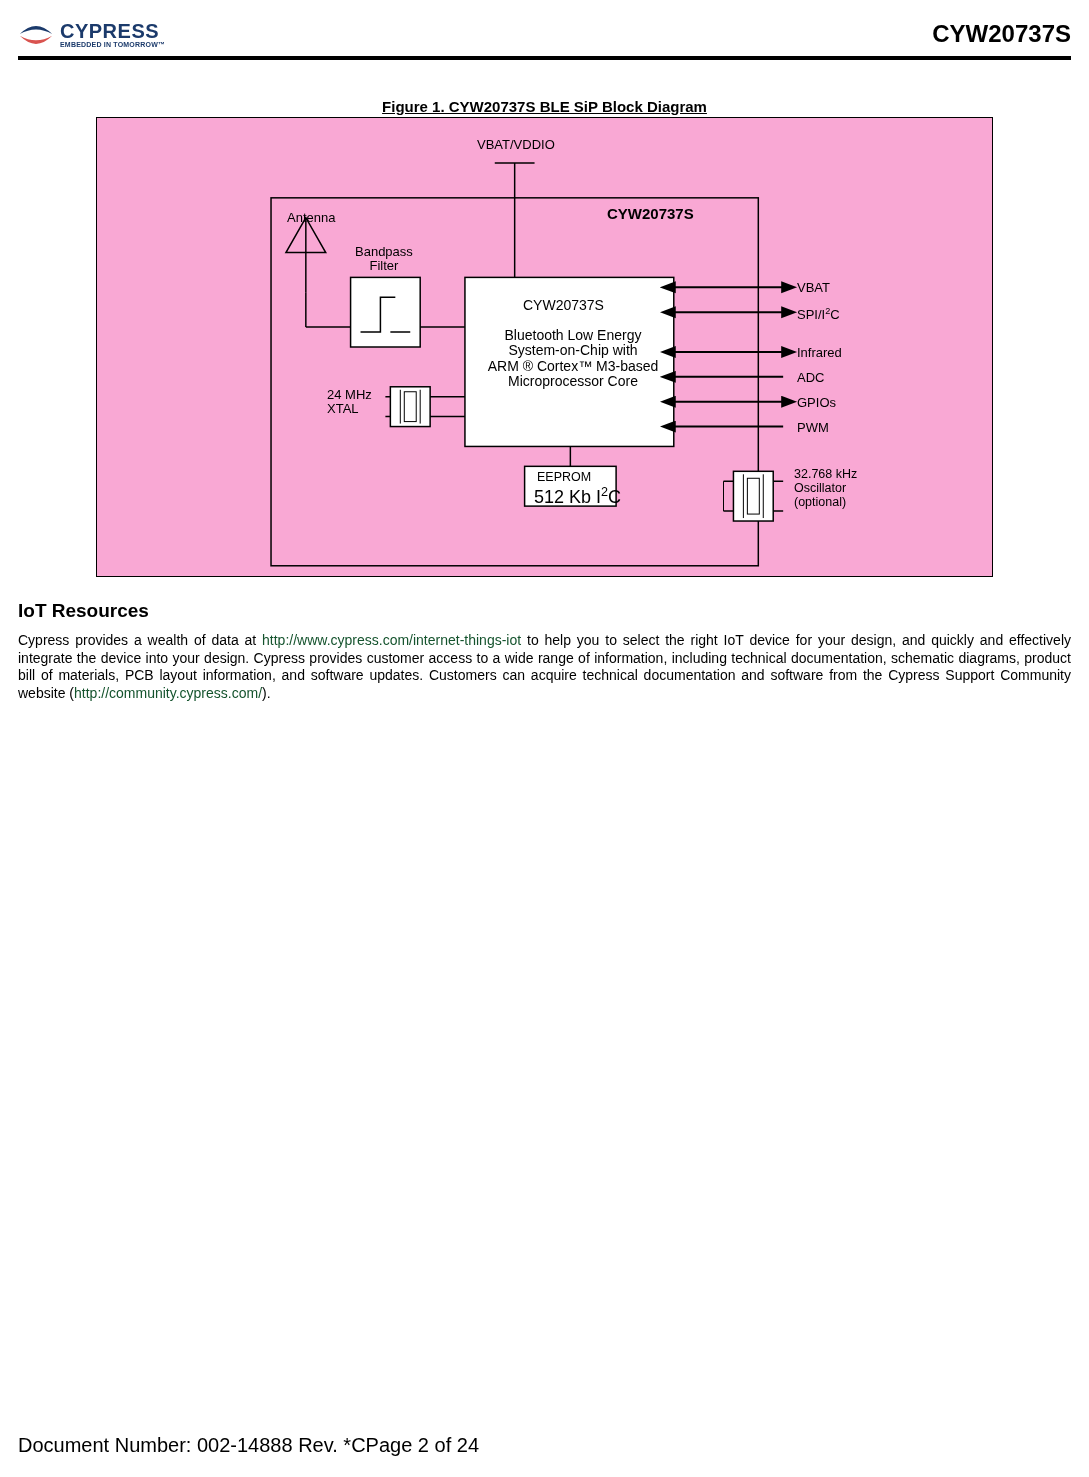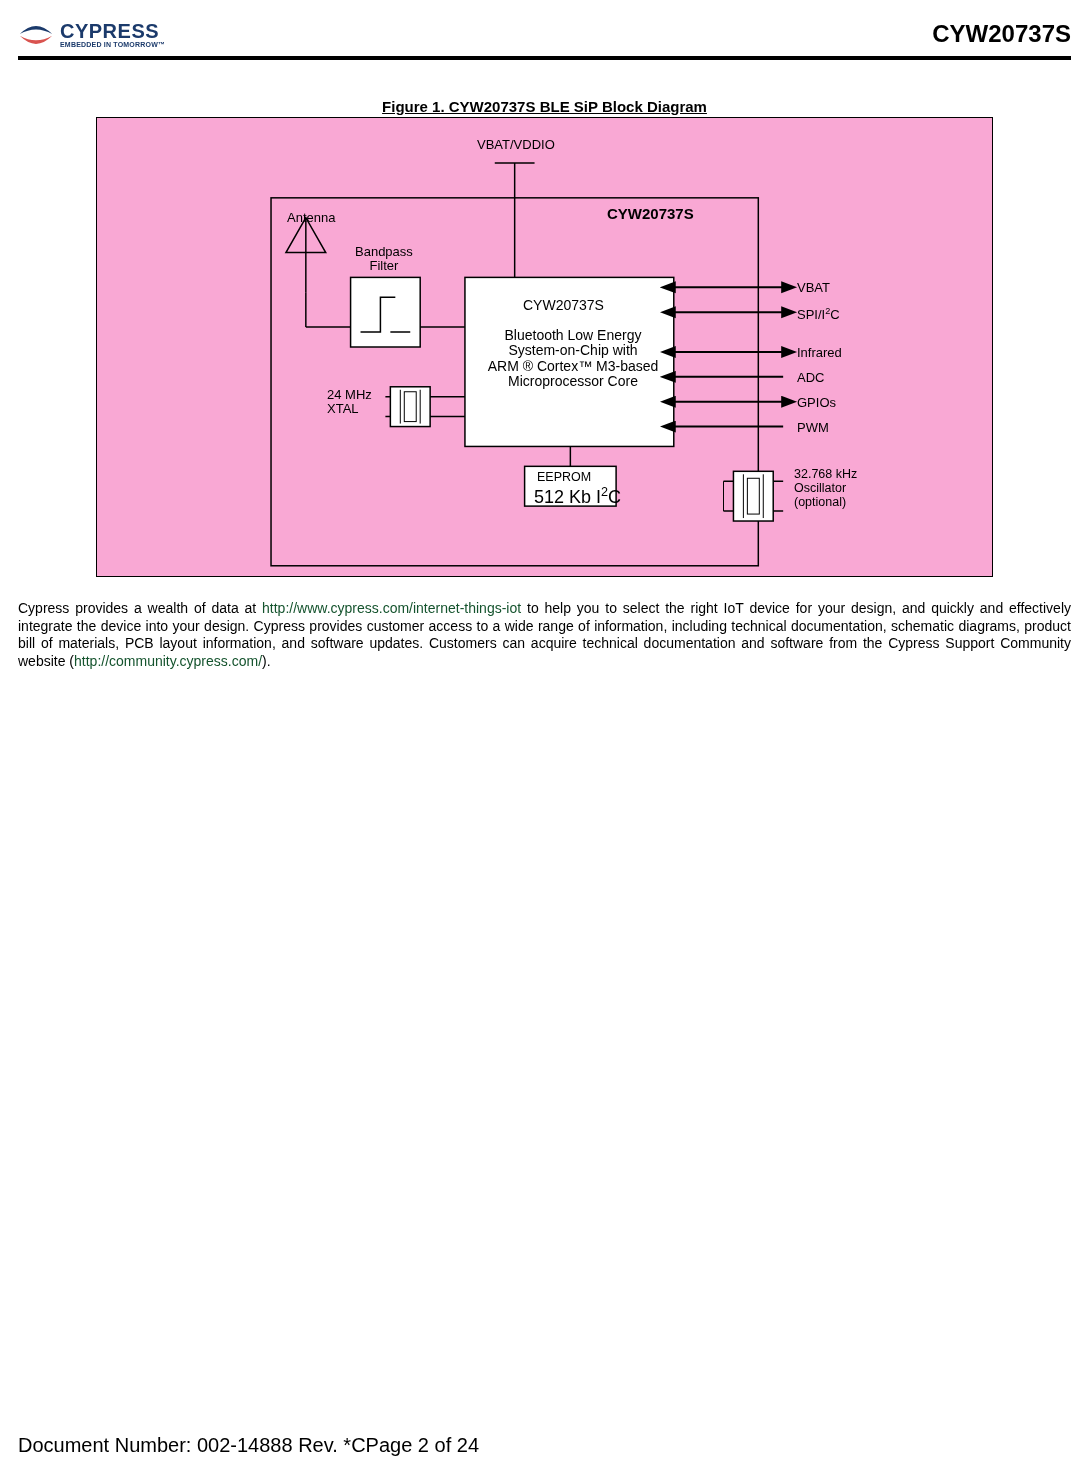--- a/index.html
+++ b/index.html
@@ -201,20 +201,21 @@
     <span class="lbl" style="left:700px;top:163px;">VBAT</span>
     <span class="lbl" style="left:700px;top:188px;"><span>SPI/I</span><sup>2</sup><span>C</span></span>
     <span class="lbl" style="left:700px;top:228px;">Infrared</span>
     <span class="lbl" style="left:700px;top:253px;">ADC</span>
     <span class="lbl" style="left:700px;top:278px;">GPIOs</span>
     <span class="lbl" style="left:700px;top:303px;">PWM</span>
   </div>
 </div>
 
 <div class="section">
+  <h2>IoT Resources</h2>
   <p>
     <span>Cypress provides a wealth of data at </span><a>http://www.cypress.com/internet-things-iot</a><span> to help you to select the right IoT device for your design, and quickly and effectively integrate the device into your design. Cypress provides customer access to a wide range of information, including technical documentation, schematic diagrams, product bill of materials, PCB layout information, and software updates. Customers can acquire technical documentation and software from the Cypress Support Community website (</span><a>http://community.cypress.com/</a><span>).</span>
   </p>
 </div>
 
 <div class="footer">
   <span>Document Number: 002-14888 Rev. *C</span>
   <span>Page 2 of 24</span>
 </div>
 

